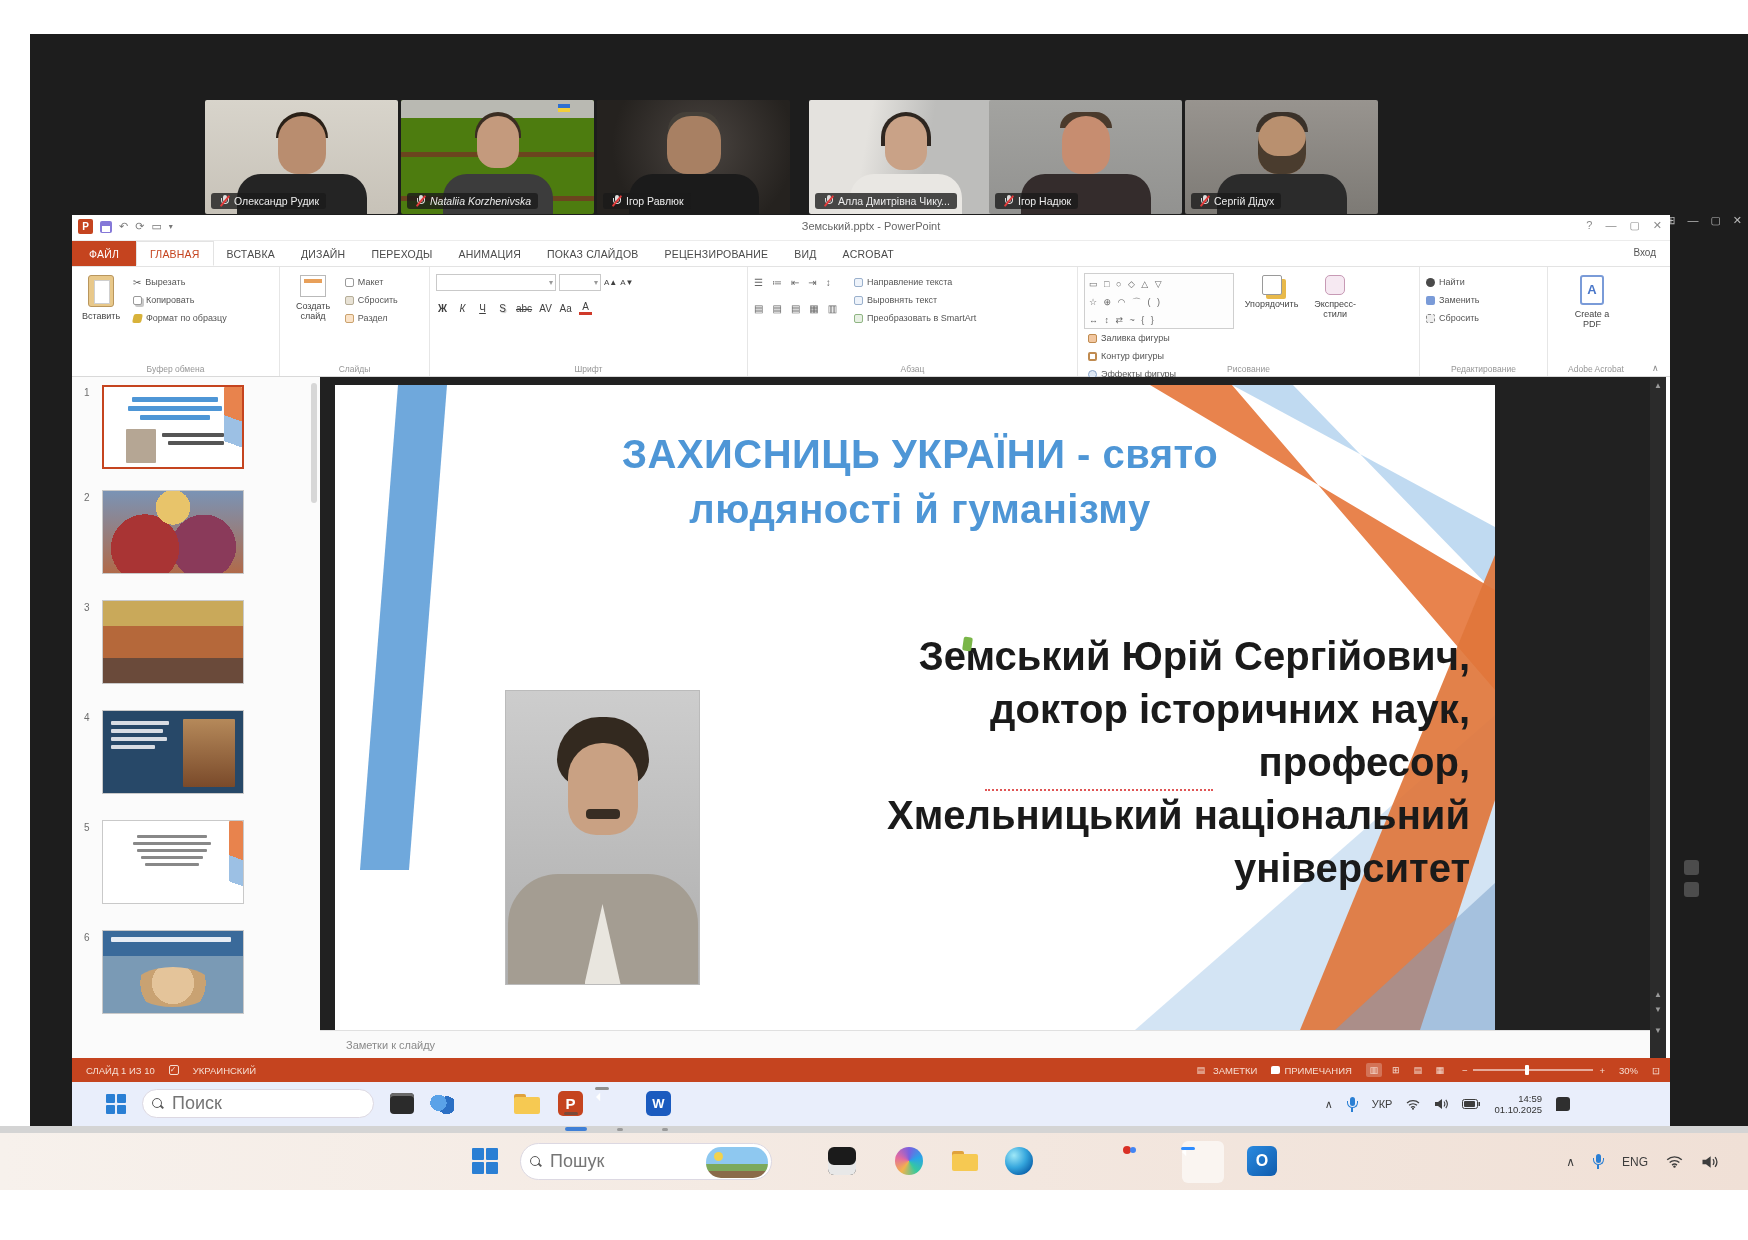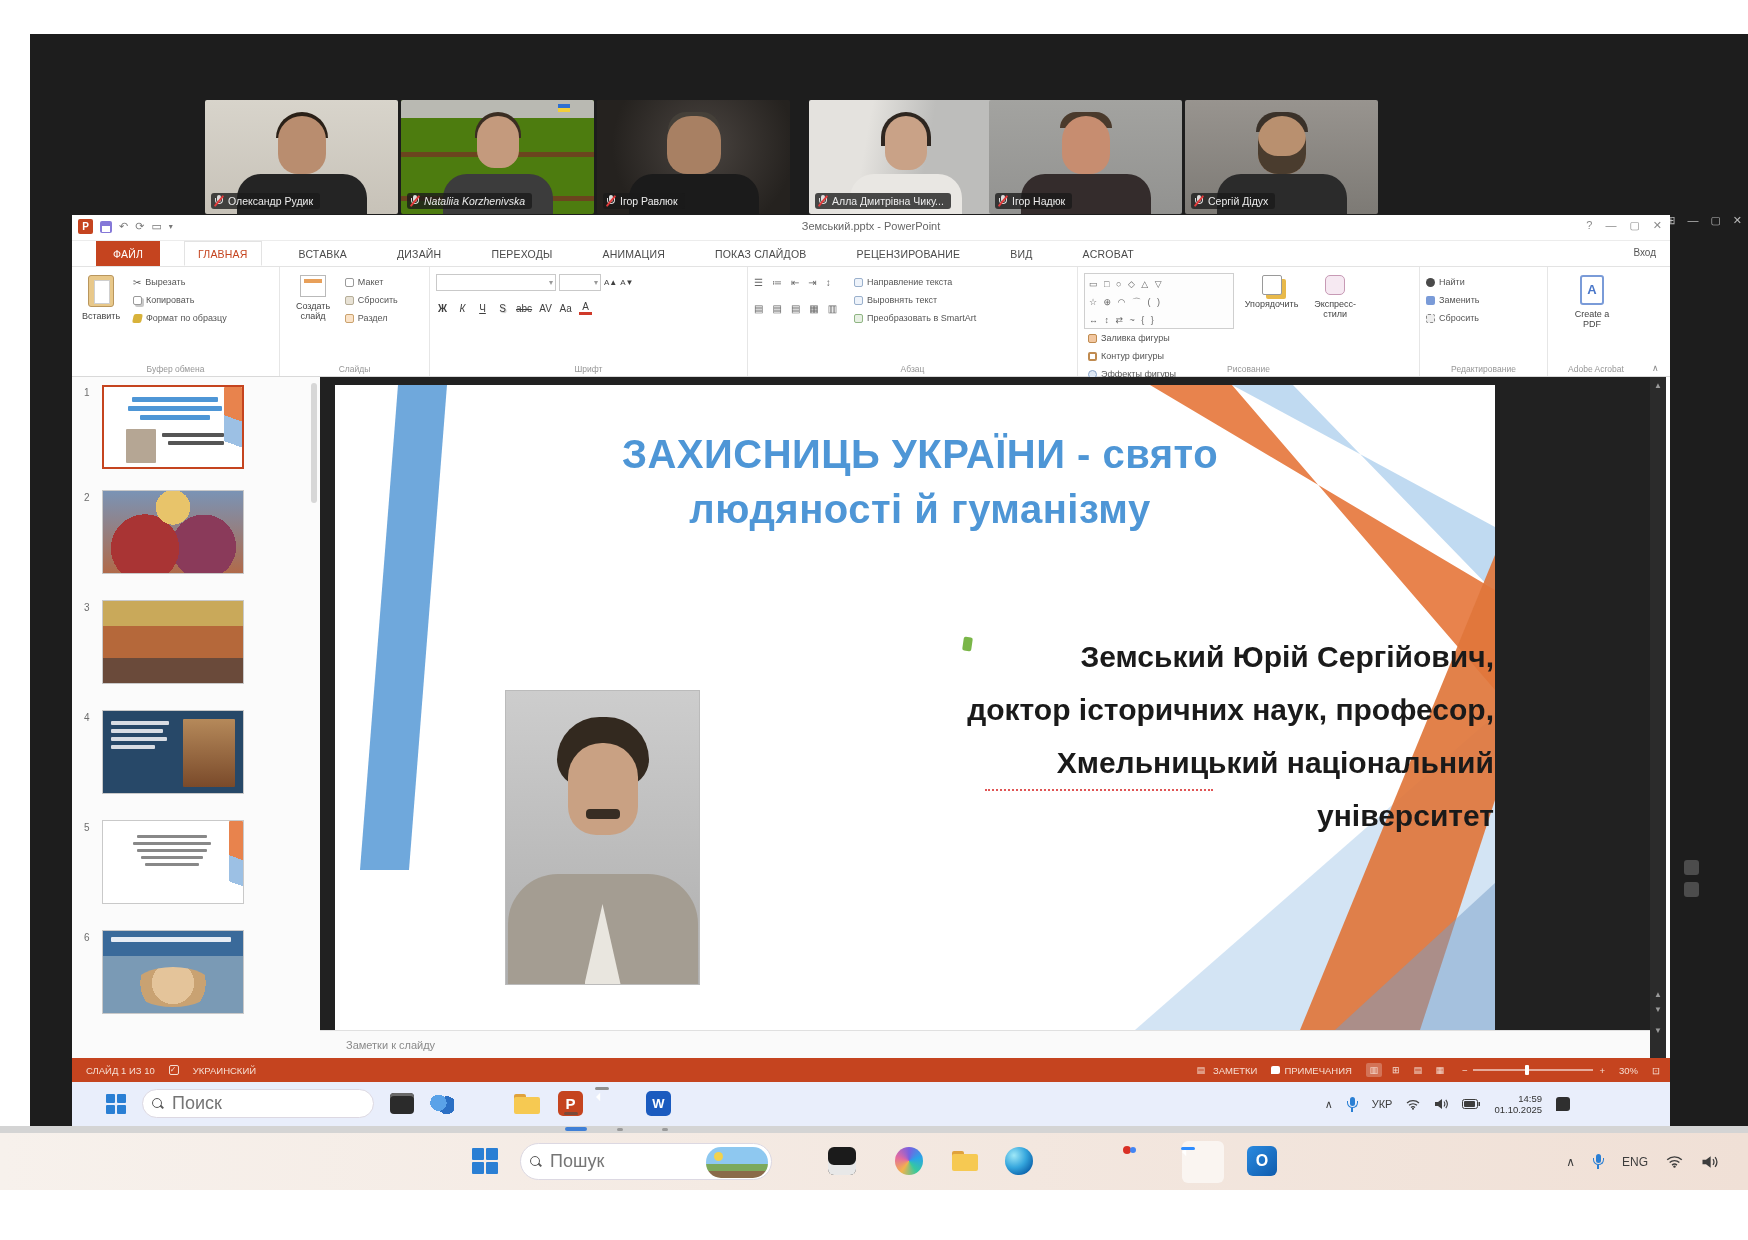--- a/index.html
+++ b/index.html
@@ -6,41 +6,41 @@
   body { font-family:"Liberation Sans", sans-serif; background:#fff; }
   #stage { position:relative; width:1748px; height:1240px; background:#fff; overflow:hidden; }
   .abs { position:absolute; }
 
   
   #zoombg { position:absolute; left:30px; top:34px; width:1718px; height:1094px; background:#1d1d1d; }
   .vtile { position:absolute; top:100px; width:193px; height:114px; overflow:hidden; border-radius:2px; }
   .head { position:absolute; left:50%; top:16px; transform:translateX(-50%); width:48px; height:58px; border-radius:24px 24px 20px 20px; }
   .hair { position:absolute; left:50%; top:12px; transform:translateX(-50%); width:52px; height:26px; border-radius:26px 26px 0 0; }
   .torso { position:absolute; left:50%; bottom:-6px; transform:translateX(-50%); width:130px; height:46px; border-radius:24px 24px 0 0; }
-  .nametag { position:absolute; left:6px; bottom:5px; display:flex; align-items:center; gap:4px; background:rgba(25,25,25,.78); border-radius:3px; padding:2px 7px 2px 3px; color:#ececec; font-size:10.5px; white-space:nowrap; }
+  .nametag { position:absolute; left:6px; bottom:5px; display:flex; align-items:center; gap:4px; background:rgba(25,25,25,.78); border-radius:3px; padding:2px 7px 2px 9px; color:#ececec; font-size:10.5px; white-space:nowrap; }
   .micmute { position:relative; width:10px; height:12px; flex:0 0 auto; }
   .micmute i { position:absolute; left:3px; top:0; width:4px; height:7px; background:#ddd; border-radius:2px; }
   .micmute u { position:absolute; left:1px; top:3px; width:8px; height:6px; border:1px solid #ddd; border-top:none; border-radius:0 0 6px 6px; }
   .micmute s { position:absolute; left:4px; top:-1px; width:2px; height:14px; background:#e03b3b; transform:rotate(40deg); border-radius:1px; }
   .uaflag { position:absolute; width:12px; height:8px; }
   .uaflag b { display:block; height:4px; background:#2e6fd0; }
   .uaflag i { display:block; height:4px; background:#f2ce3a; }
 
   
   #pptwin { position:absolute; left:72px; top:215px; width:1598px; height:867px; background:#fff; font-size:10px; color:#444; }
   #titlebar { position:absolute; left:0; top:0; width:100%; height:26px; background:#fff; border-bottom:1px solid #ececec; }
   .qat { position:absolute; left:6px; top:4px; display:flex; gap:7px; align-items:center; color:#777; font-size:11px; }
   .pptlogo { width:15px; height:15px; background:#C5441F; color:#fff; border-radius:2px; font-size:10px; font-weight:bold; text-align:center; line-height:15px; }
   .saveic { width:12px; height:12px; background:#8578d8; border-radius:2px; position:relative; }
   .saveic::after { content:""; position:absolute; left:2px; top:5px; width:8px; height:6px; background:#fff; }
   .wintitle { position:absolute; left:0; right:0; top:5px; text-align:center; font-size:11px; color:#666; }
   .winctl { position:absolute; right:8px; top:4px; display:flex; gap:13px; color:#8a8a8a; font-size:11px; }
 
   #tabrow { position:absolute; left:0; top:26px; width:100%; height:26px; background:#fff; border-bottom:1px solid #e3e3e3; display:flex; align-items:stretch; font-size:10.5px; }
-  .tab { padding:0 13px; display:flex; align-items:center; color:#4a4a4a; letter-spacing:.2px;margin-left:24px; }
+  .tab { padding:0 13px; display:flex; align-items:center; color:#4a4a4a; letter-spacing:.2px; }
   .tab.file { background:#C5441F; color:#fff; padding:0 17px; }
   .tab.sel { color:#C5441F; background:#fff; border:1px solid #e3e3e3; border-bottom:1px solid #fff; }
   .signin { position:absolute; right:14px; top:6px; font-size:10px; color:#555; }
 
   #ribbon { position:absolute; left:0; top:52px; width:100%; height:110px; background:#fff; border-bottom:1px solid #d9d9d9; display:flex; }
   .grp { position:relative; border-right:1px solid #e6e6e6; height:100%; padding:6px 6px 16px 6px; }
   .glabel { position:absolute; bottom:2px; left:0; width:100%; text-align:center; font-size:8.5px; color:#969696; }
   .bigbtn { display:inline-flex; flex-direction:column; align-items:center; gap:4px; font-size:9px; color:#444; text-align:center; vertical-align:top; padding:2px 4px; }
   .smrow { display:flex; align-items:center; gap:4px; font-size:9px; color:#555; height:18px; white-space:nowrap; }
   .mi { display:inline-block; width:12px; height:12px; border-radius:2px; flex:0 0 auto; }
@@ -56,21 +56,21 @@
   
   #thumbpanel { position:absolute; left:0; top:162px; width:248px; height:681px; background:#fbfbfb; }
   .thumb { position:absolute; left:30px; width:142px; height:84px; background:#fff; border:1px solid #c9c9c9; overflow:hidden; }
   .thumb.sel { border:2px solid #C5441F; }
   .tnum { position:absolute; left:12px; font-size:10px; color:#6d6d6d; }
   .tline { position:absolute; border-radius:1px; }
   #slideregion { position:absolute; left:248px; top:162px; width:1330px; height:681px; background:#212121; }
   #canvas { position:absolute; left:15px; top:8px; width:1160px; height:645px; background:#fff; overflow:hidden; }
   .layer { position:absolute; left:0; top:0; width:100%; height:100%; }
   #slidetitle { position:absolute; left:230px; top:42px; width:710px; text-align:center; color:#4E96D6; font-weight:bold; font-size:40px; line-height:55px; letter-spacing:.5px; }
-  #authorblock { position:absolute; left:459px; top:245px; width:700px; text-align:right; color:#1a1a1a; font-weight:bold; font-size:30px; line-height:53px; }
+  #authorblock { position:absolute; left:435px; top:245px; width:700px; text-align:right; color:#1a1a1a; font-weight:bold; font-size:40px; line-height:53px; }
   #portrait { position:absolute; left:170px; top:305px; width:195px; height:295px; background:linear-gradient(#cdcdcd,#aeaeae); overflow:hidden; border:1px solid #bbb; }
   .pt-hair { position:absolute; left:50%; top:26px; transform:translateX(-50%); width:92px; height:70px; border-radius:46px 46px 30px 30px; background:#33291f; }
   .pt-face { position:absolute; left:50%; top:52px; transform:translateX(-50%); width:70px; height:92px; border-radius:34px 34px 28px 28px; background:#c9a183; }
   .pt-mo { position:absolute; left:50%; top:118px; transform:translateX(-50%); width:34px; height:10px; border-radius:4px; background:#372d23; }
   .pt-suit { position:absolute; left:50%; bottom:-10px; transform:translateX(-50%); width:190px; height:120px; border-radius:50px 50px 0 0; background:#a49d92; }
   .pt-shirt { position:absolute; left:50%; bottom:0; transform:translateX(-50%); width:36px; height:80px; background:#e9e6df; clip-path:polygon(50% 0,100% 100%,0 100%); }
   #vscroll { position:absolute; left:1578px; top:162px; width:16px; height:681px; background:#2b2b2b; color:#9a9a9a; font-size:8px; text-align:center; }
   #notesbar { position:absolute; left:248px; top:815px; width:1330px; height:28px; background:#fafafa; border-top:1px solid #e0e0e0; color:#8a8a8a; font-size:11px; line-height:28px; padding-left:26px; }
   #statusbar { position:absolute; left:0; top:843px; width:100%; height:24px; background:#C5441F; color:#f5ddd2; font-size:9.5px; display:flex; align-items:center; }
   .stitem { margin-left:14px; white-space:nowrap; display:flex; align-items:center; gap:4px; }

